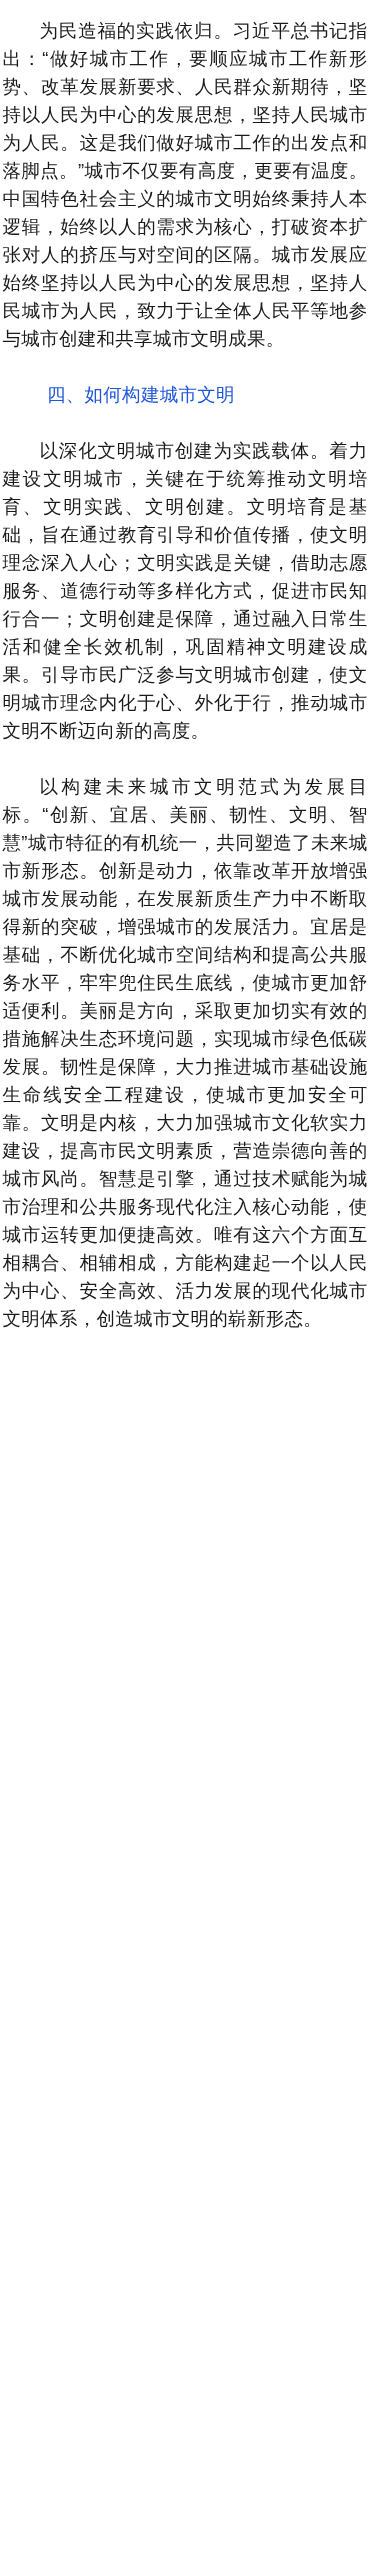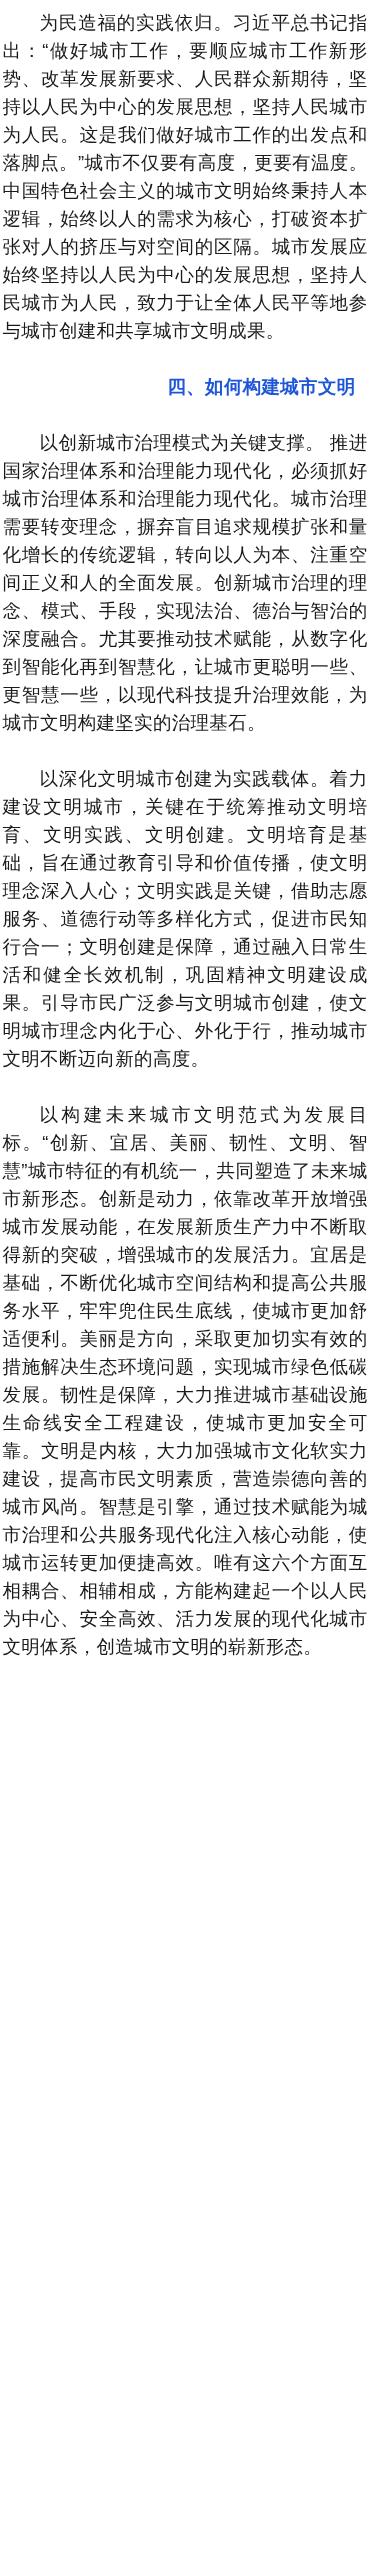--- a/index.html
+++ b/index.html
@@ -13,38 +13,37 @@
   }
   .article {
     padding: 8.6px 2.5px 15px 2.5px;
     color: #1a1a1a;
     font-size: 18.5px;
     line-height: 28px;
     text-align: justify;
     letter-spacing: 0.3px;
   }
   .article p.body-paragraph {
-    margin: 0 0 28px 0;
+    margin: 8px 0 28px 0;
     text-indent: 2em;
   }
   .article p.body-paragraph:last-child {
     margin-bottom: 0;
   }
   .article h2.section-heading {
-    margin: 28px 12px 28px 0;
+    margin: 28px 4px 28px 0;
     font-size: 18.5px;
     line-height: 28px;
-    font-weight: bold;
+    font-weight: normal;
     text-indent: 2.4em;
-    text-align: right;
+    text-align: left;
   }
 </style>
 </head>
 <body style="background: rgb(255, 255, 255);">
 
 <article class="article" style="color: rgb(26, 26, 26);">
   <p class="body-paragraph">为民造福的实践依归。习近平总书记指出：“做好城市工作，要顺应城市工作新形势、改革发展新要求、人民群众新期待，坚持以人民为中心的发展思想，坚持人民城市为人民。这是我们做好城市工作的出发点和落脚点。”城市不仅要有高度，更要有温度。中国特色社会主义的城市文明始终秉持人本逻辑，始终以人的需求为核心，打破资本扩张对人的挤压与对空间的区隔。城市发展应始终坚持以人民为中心的发展思想，坚持人民城市为人民，致力于让全体人民平等地参与城市创建和共享城市文明成果。</p>
   <h2 class="section-heading" style="color: rgb(30, 86, 217);">四、如何构建城市文明</h2>
-  <p class="body-paragraph">以创新城市治理模式为关键支撑。 推进国家治理体系和治理能力现代化，必须抓好城市治理体系和治理能力现代化。城市治理需要转变理念，摒弃盲目追求规模扩张和量化增长的传统逻辑，转向以人为本、注重空间正义和人的全面发展。创新城市治理的理念、模式、手段，实现法治、德治与智治的深度融合。尤其要推动技术赋能，从数字化到智能化再到智慧化，让城市更聪明一些、更智慧一些，以现代科技提升治理效能，为城市文明构建坚实的治理基石。</p>
   <p class="body-paragraph">以深化文明城市创建为实践载体。着力建设文明城市，关键在于统筹推动文明培育、文明实践、文明创建。文明培育是基础，旨在通过教育引导和价值传播，使文明理念深入人心；文明实践是关键，借助志愿服务、道德行动等多样化方式，促进市民知行合一；文明创建是保障，通过融入日常生活和健全长效机制，巩固精神文明建设成果。引导市民广泛参与文明城市创建，使文明城市理念内化于心、外化于行，推动城市文明不断迈向新的高度。</p>
   <p class="body-paragraph">以构建未来城市文明范式为发展目标。“创新、宜居、美丽、韧性、文明、智慧”城市特征的有机统一，共同塑造了未来城市新形态。创新是动力，依靠改革开放增强城市发展动能，在发展新质生产力中不断取得新的突破，增强城市的发展活力。宜居是基础，不断优化城市空间结构和提高公共服务水平，牢牢兜住民生底线，使城市更加舒适便利。美丽是方向，采取更加切实有效的措施解决生态环境问题，实现城市绿色低碳发展。韧性是保障，大力推进城市基础设施生命线安全工程建设，使城市更加安全可靠。文明是内核，大力加强城市文化软实力建设，提高市民文明素质，营造崇德向善的城市风尚。智慧是引擎，通过技术赋能为城市治理和公共服务现代化注入核心动能，使城市运转更加便捷高效。唯有这六个方面互相耦合、相辅相成，方能构建起一个以人民为中心、安全高效、活力发展的现代化城市文明体系，创造城市文明的崭新形态。</p>
 </article>
 
 
 </body></html>

